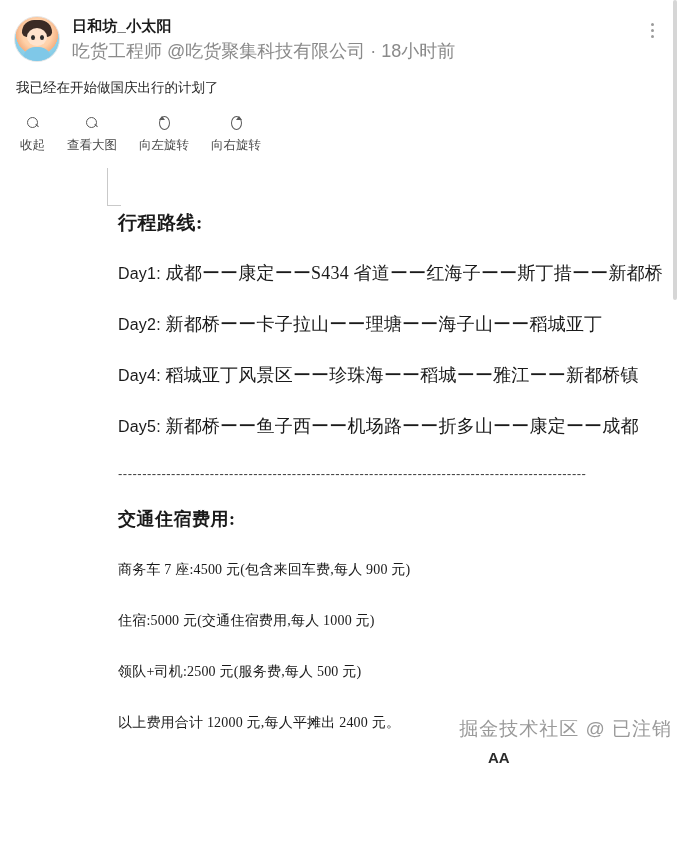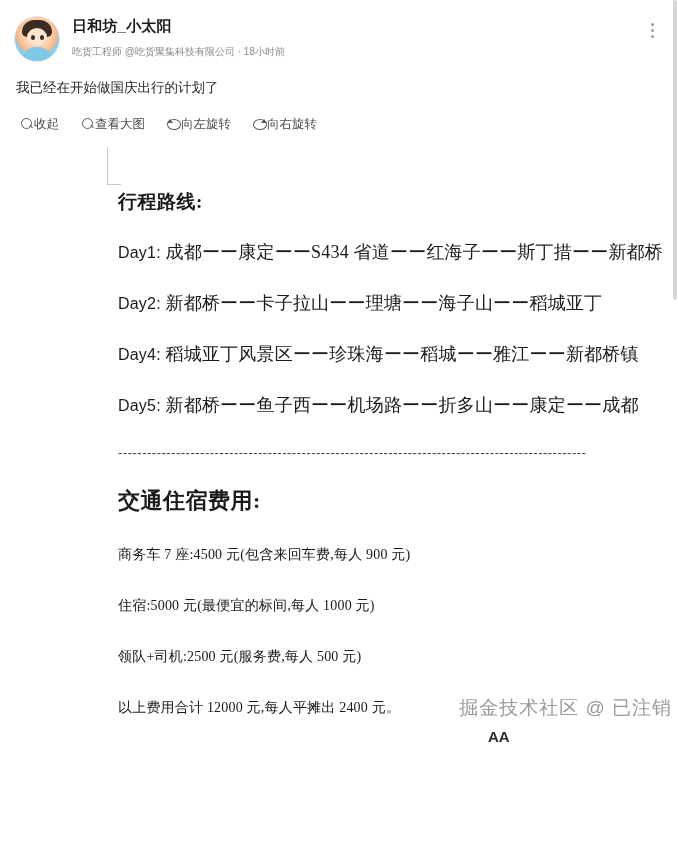--- a/index.html
+++ b/index.html
@@ -80,21 +80,21 @@
   }
   .author-name {
     font-size: 15px;
     font-weight: bold;
     color: #1a1a1a;
     line-height: 20px;
     letter-spacing: 0.2px;
   }
   .author-meta {
     margin-top: 7px;
-    font-size: 10px;
+    font-size: 18px;
     color: #8a8a8a;
     line-height: 17px;
   }
   .more-button {
     flex: 0 0 auto;
     width: 24px;
     height: 28px;
     display: flex;
     flex-direction: column;
     align-items: center;
@@ -121,23 +121,24 @@
     display: flex;
     align-items: center;
     gap: 22px;
     padding-left: 6px;
     font-size: 12.5px;
     color: #4a4a4a;
   }
   .tool {
     display: flex;
     align-items: center;
-    gap: 0;
+    gap: 6px;
     cursor: pointer;
     line-height: 18px;
+    flex-direction: column;
   }
   .ico {
     width: 14px;
     height: 14px;
     display: inline-block;
     position: relative;
     flex: 0 0 14px;
   }
   .ico-collapse::before {
     content: "";
@@ -246,21 +247,21 @@
     font-size: 13px;
     color: #3a3a3a;
     letter-spacing: 0.5px;
     margin: 8px 0 26px 0;
     white-space: nowrap;
     overflow: hidden;
     font-family: "Liberation Sans", sans-serif;
   }
   .doc h4 {
     margin: 0 0 28px 0;
-    font-size: 22px;
+    font-size: 18px;
     font-weight: bold;
     color: #1a1a1a;
     letter-spacing: 0.5px;
   }
   .cost-line {
     font-size: 14px;
     line-height: 22px;
     color: #1a1a1a;
     margin-bottom: 29px;
     white-space: nowrap;
@@ -369,21 +370,21 @@
       <div class="day-line">
         <span class="dlabel">Day5:</span>
         <span>新都桥ーー鱼子西ーー机场路ーー折多山ーー康定ーー成都</span>
       </div>
 
       <div class="divider-dashes">-------------------------------------------------------------------------------------------------</div>
 
       <h4>交通住宿费用:</h4>
 
       <div class="cost-line">商务车 7 座:4500 元(包含来回车费,每人 900 元)</div>
-      <div class="cost-line">住宿:5000 元(最便宜的标间,每人 1000 元)</div>
+      <div class="cost-line">住宿:5000 元(交通住宿费用,每人 1000 元)</div>
       <div class="cost-line">领队+司机:2500 元(服务费,每人 500 元)</div>
       <div class="cost-line tight">以上费用合计 12000 元,每人平摊出 2400 元。</div>
 
     </div>
 
     <div class="aa-mark">AA</div>
     <div class="watermark">掘金技术社区 @ 已注销</div>
   </div>
 
   <div class="scrollbar">

